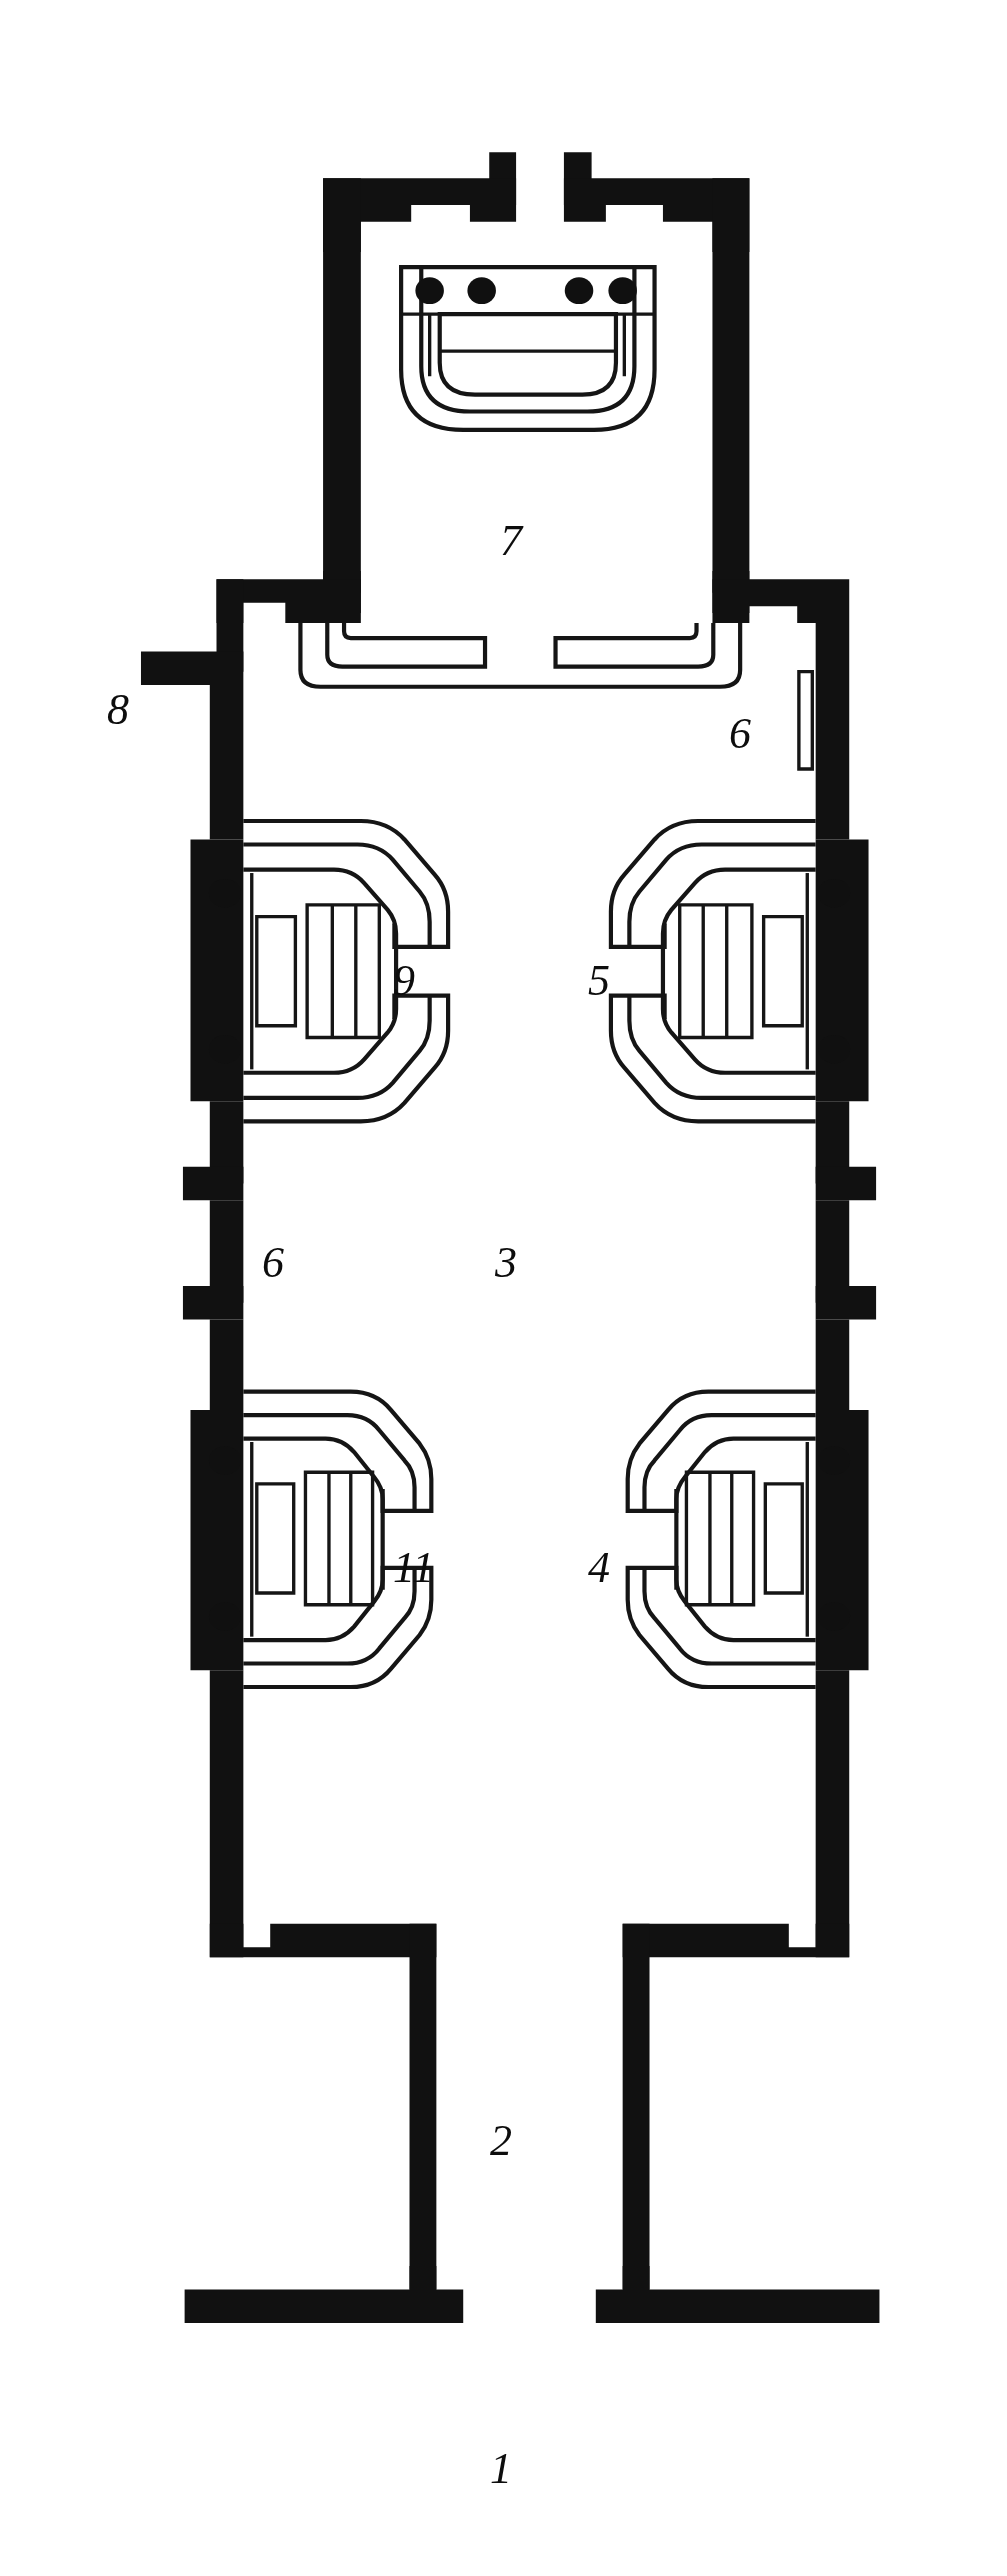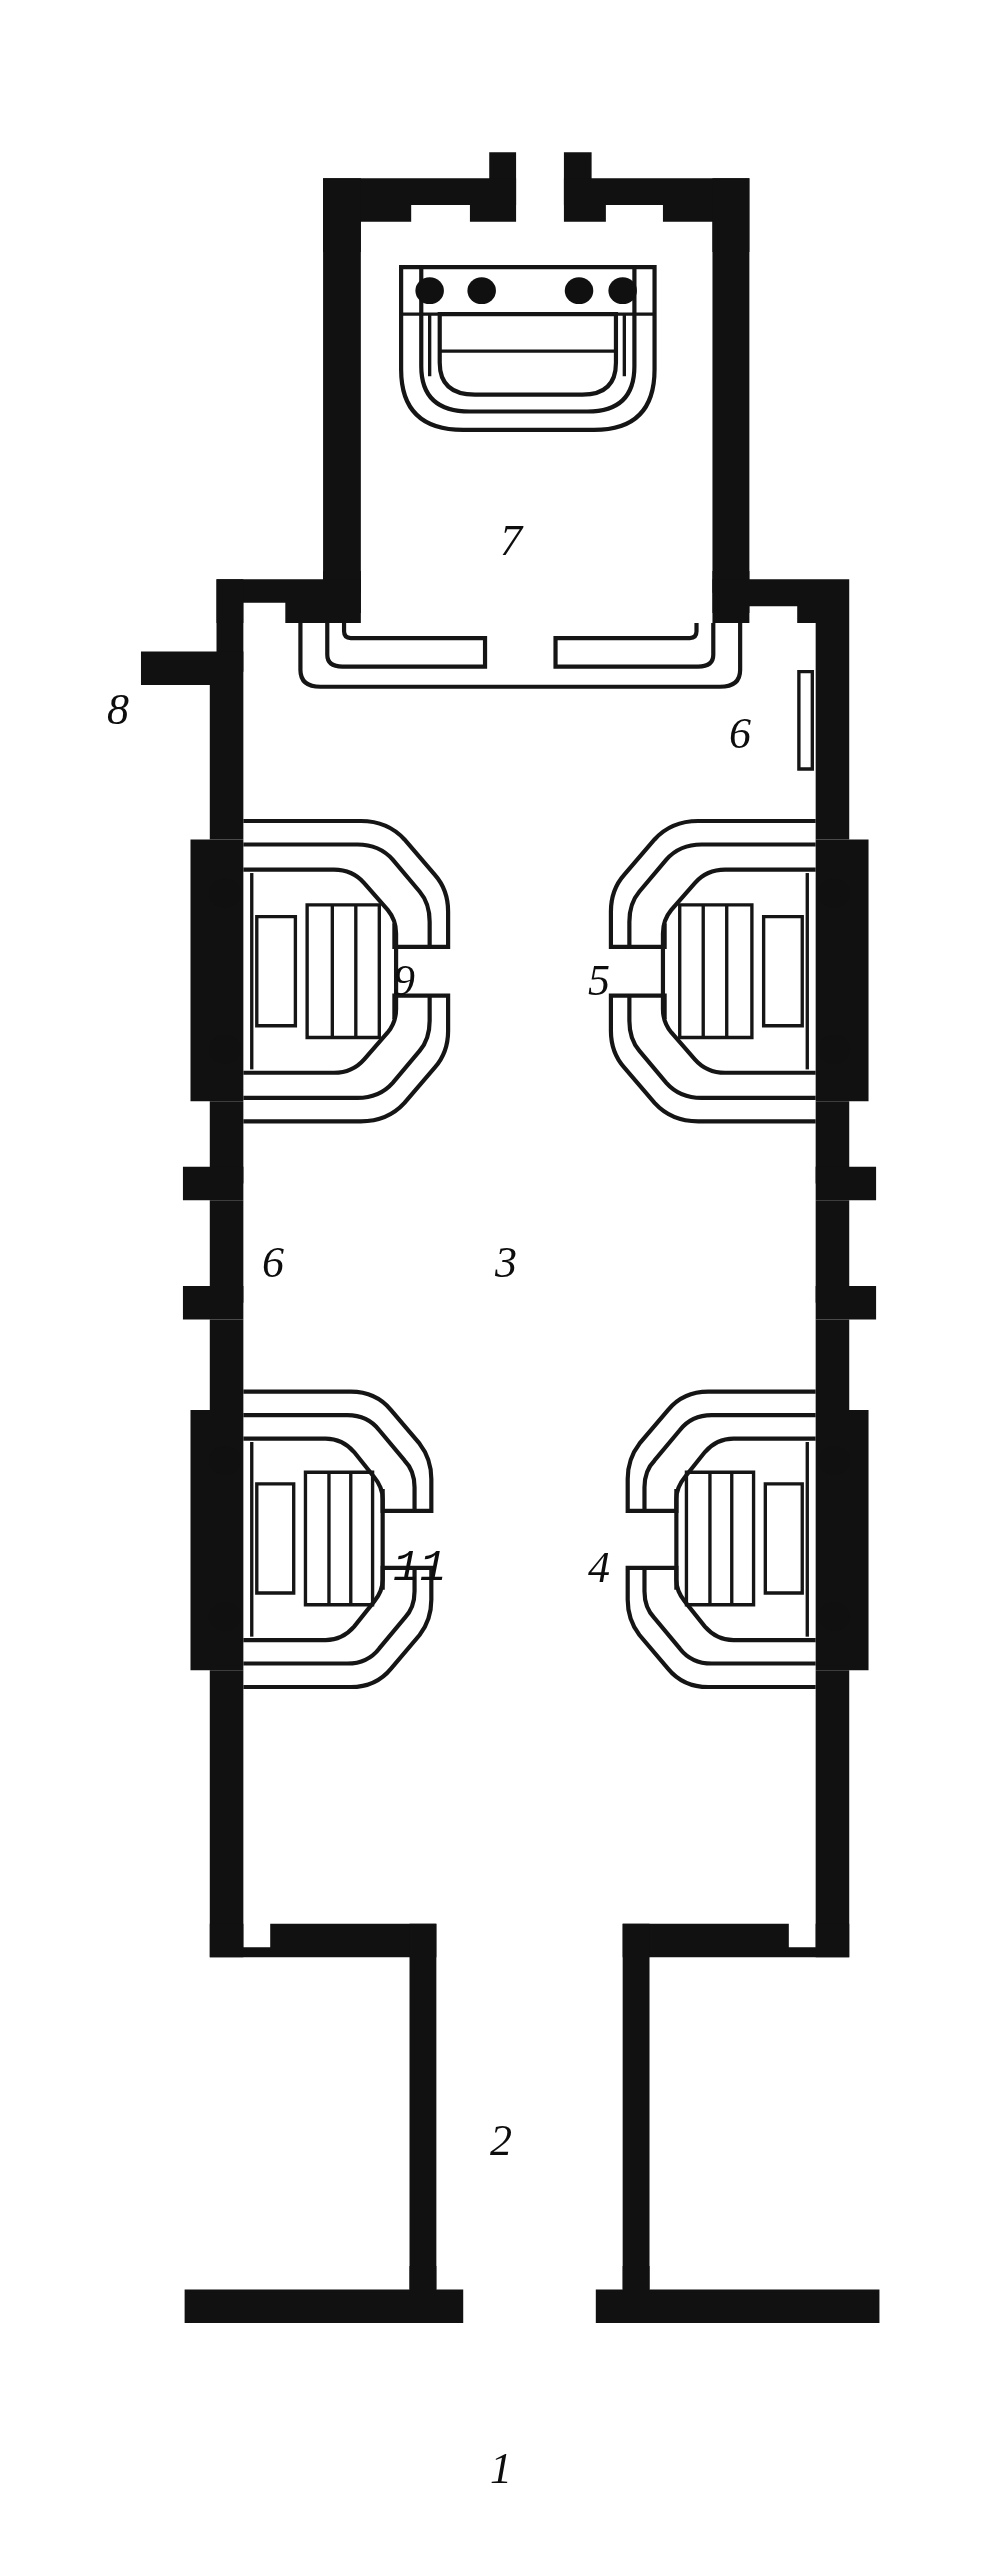--- a/index.html
+++ b/index.html
@@ -488,17 +488,17 @@
     <span class="room-label" style="left:729px; top:712px;">6</span>
 
     <span class="room-label" style="left:500px; top:519px;">7</span>
 
     <span class="room-label" style="left:107px; top:688px;">8</span>
 
     <span class="room-label" style="left:393px; top:959px;">9</span>
 
     <span class="room-label" style="left:262px; top:1241px;">6</span>
 
-    <span class="room-label" style="left:393px; top:1546px;font-family:Liberation Mono, monospace;">11</span>
+    <span class="room-label" style="left:393px; top:1546px;">11</span>
   </div>
 
 </div>
 
 
 </body></html>

